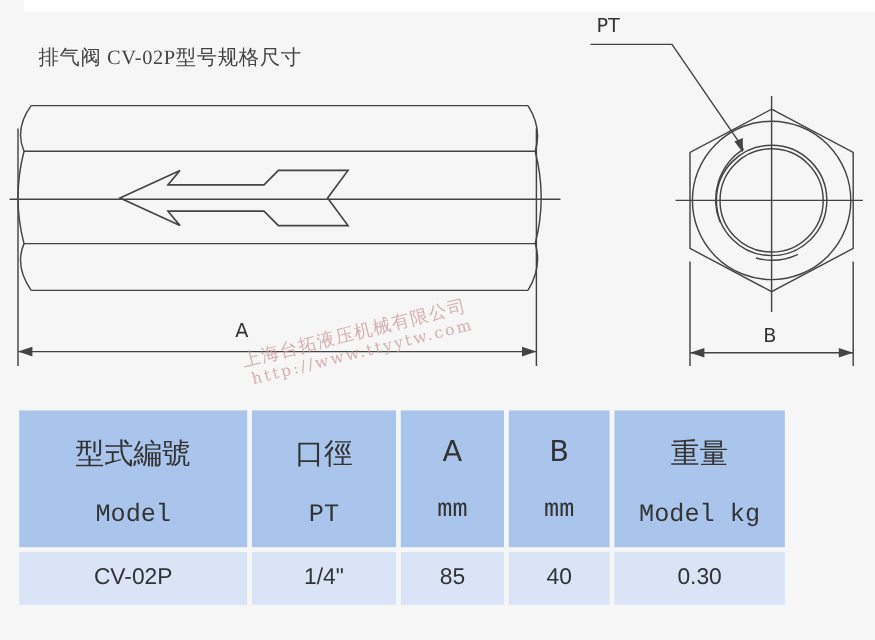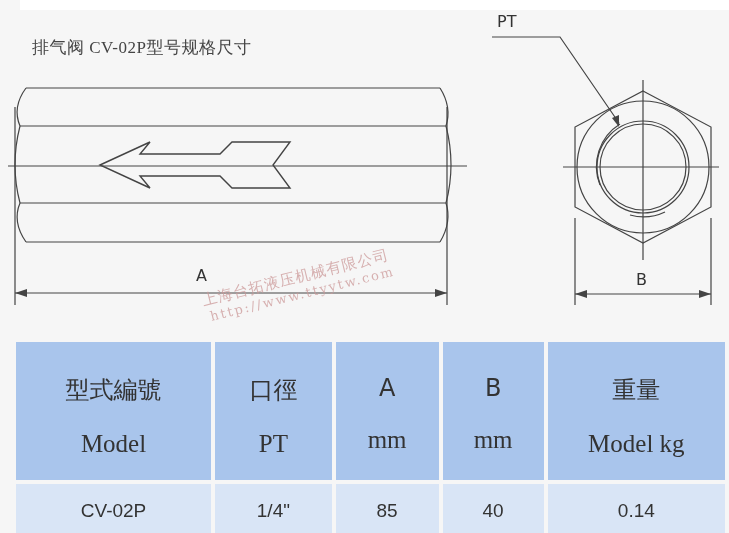--- a/index.html
+++ b/index.html
@@ -23,29 +23,29 @@
     color: #c99; opacity: 0.75; font-family: "DejaVu Serif", serif;
   }
   .watermark .wm1 { font-size: 15px; letter-spacing: 1px; }
   .watermark .wm2 { font-size: 13px; letter-spacing: 2px; margin-left: 4px; }
   table.spec {
     position: absolute; left: 12px; top: 338px;
     border-collapse: separate; border-spacing: 4px 4px;
   }
   table.spec th {
     background: #a9c5ec; font-weight: normal; vertical-align: top;
-    height: 114px; padding: 12px;
+    height: 114px; padding: 0;
   }
   table.spec td {
-    background: #d9e5f6; text-align: center; height: 54px; padding: 0;
+    background: #d9e5f6; text-align: center; height: 44px; padding: 0;
     font-family: "Liberation Sans", sans-serif; font-size: 19px; color: #333;
   }
   .th-cn { display: block; font-size: 24px; margin-top: 20px; color: #333; }
-  .th-en { display: block; font-size: 25px; margin-top: 24px; font-family: Liberation Serif, serif; color: #333; }
-  .c1 { width: 190px; } .c2 { width: 104px; } .c3 { width: 86px; } .c4 { width: 84px; } .c5 { width: 169px; }
+  .th-en { display: block; font-size: 21px; margin-top: 24px; font-family: Liberation Mono, monospace; color: #333; }
+  .c1 { width: 190px; } .c2 { width: 120px; } .c3 { width: 86px; } .c4 { width: 84px; } .c5 { width: 142px; }
 </style>
 </head>
 <body>
 
 <div class="topstrip"></div>
 <div class="title">排气阀 CV-02P型号规格尺寸</div>
 
 <svg class="drawing" width="729" height="340">
   <g stroke="#444" stroke-width="1.2" fill="none">
 
@@ -125,16 +125,16 @@
         <span class="th-en">Model kg</span>
       </th>
     </tr>
   </thead>
   <tbody>
     <tr>
       <td>CV-02P</td>
       <td>1/4"</td>
       <td>85</td>
       <td>40</td>
-      <td>0.14</td>
+      <td>0.30</td>
     </tr>
   </tbody>
 </table>
 
 </body></html>

